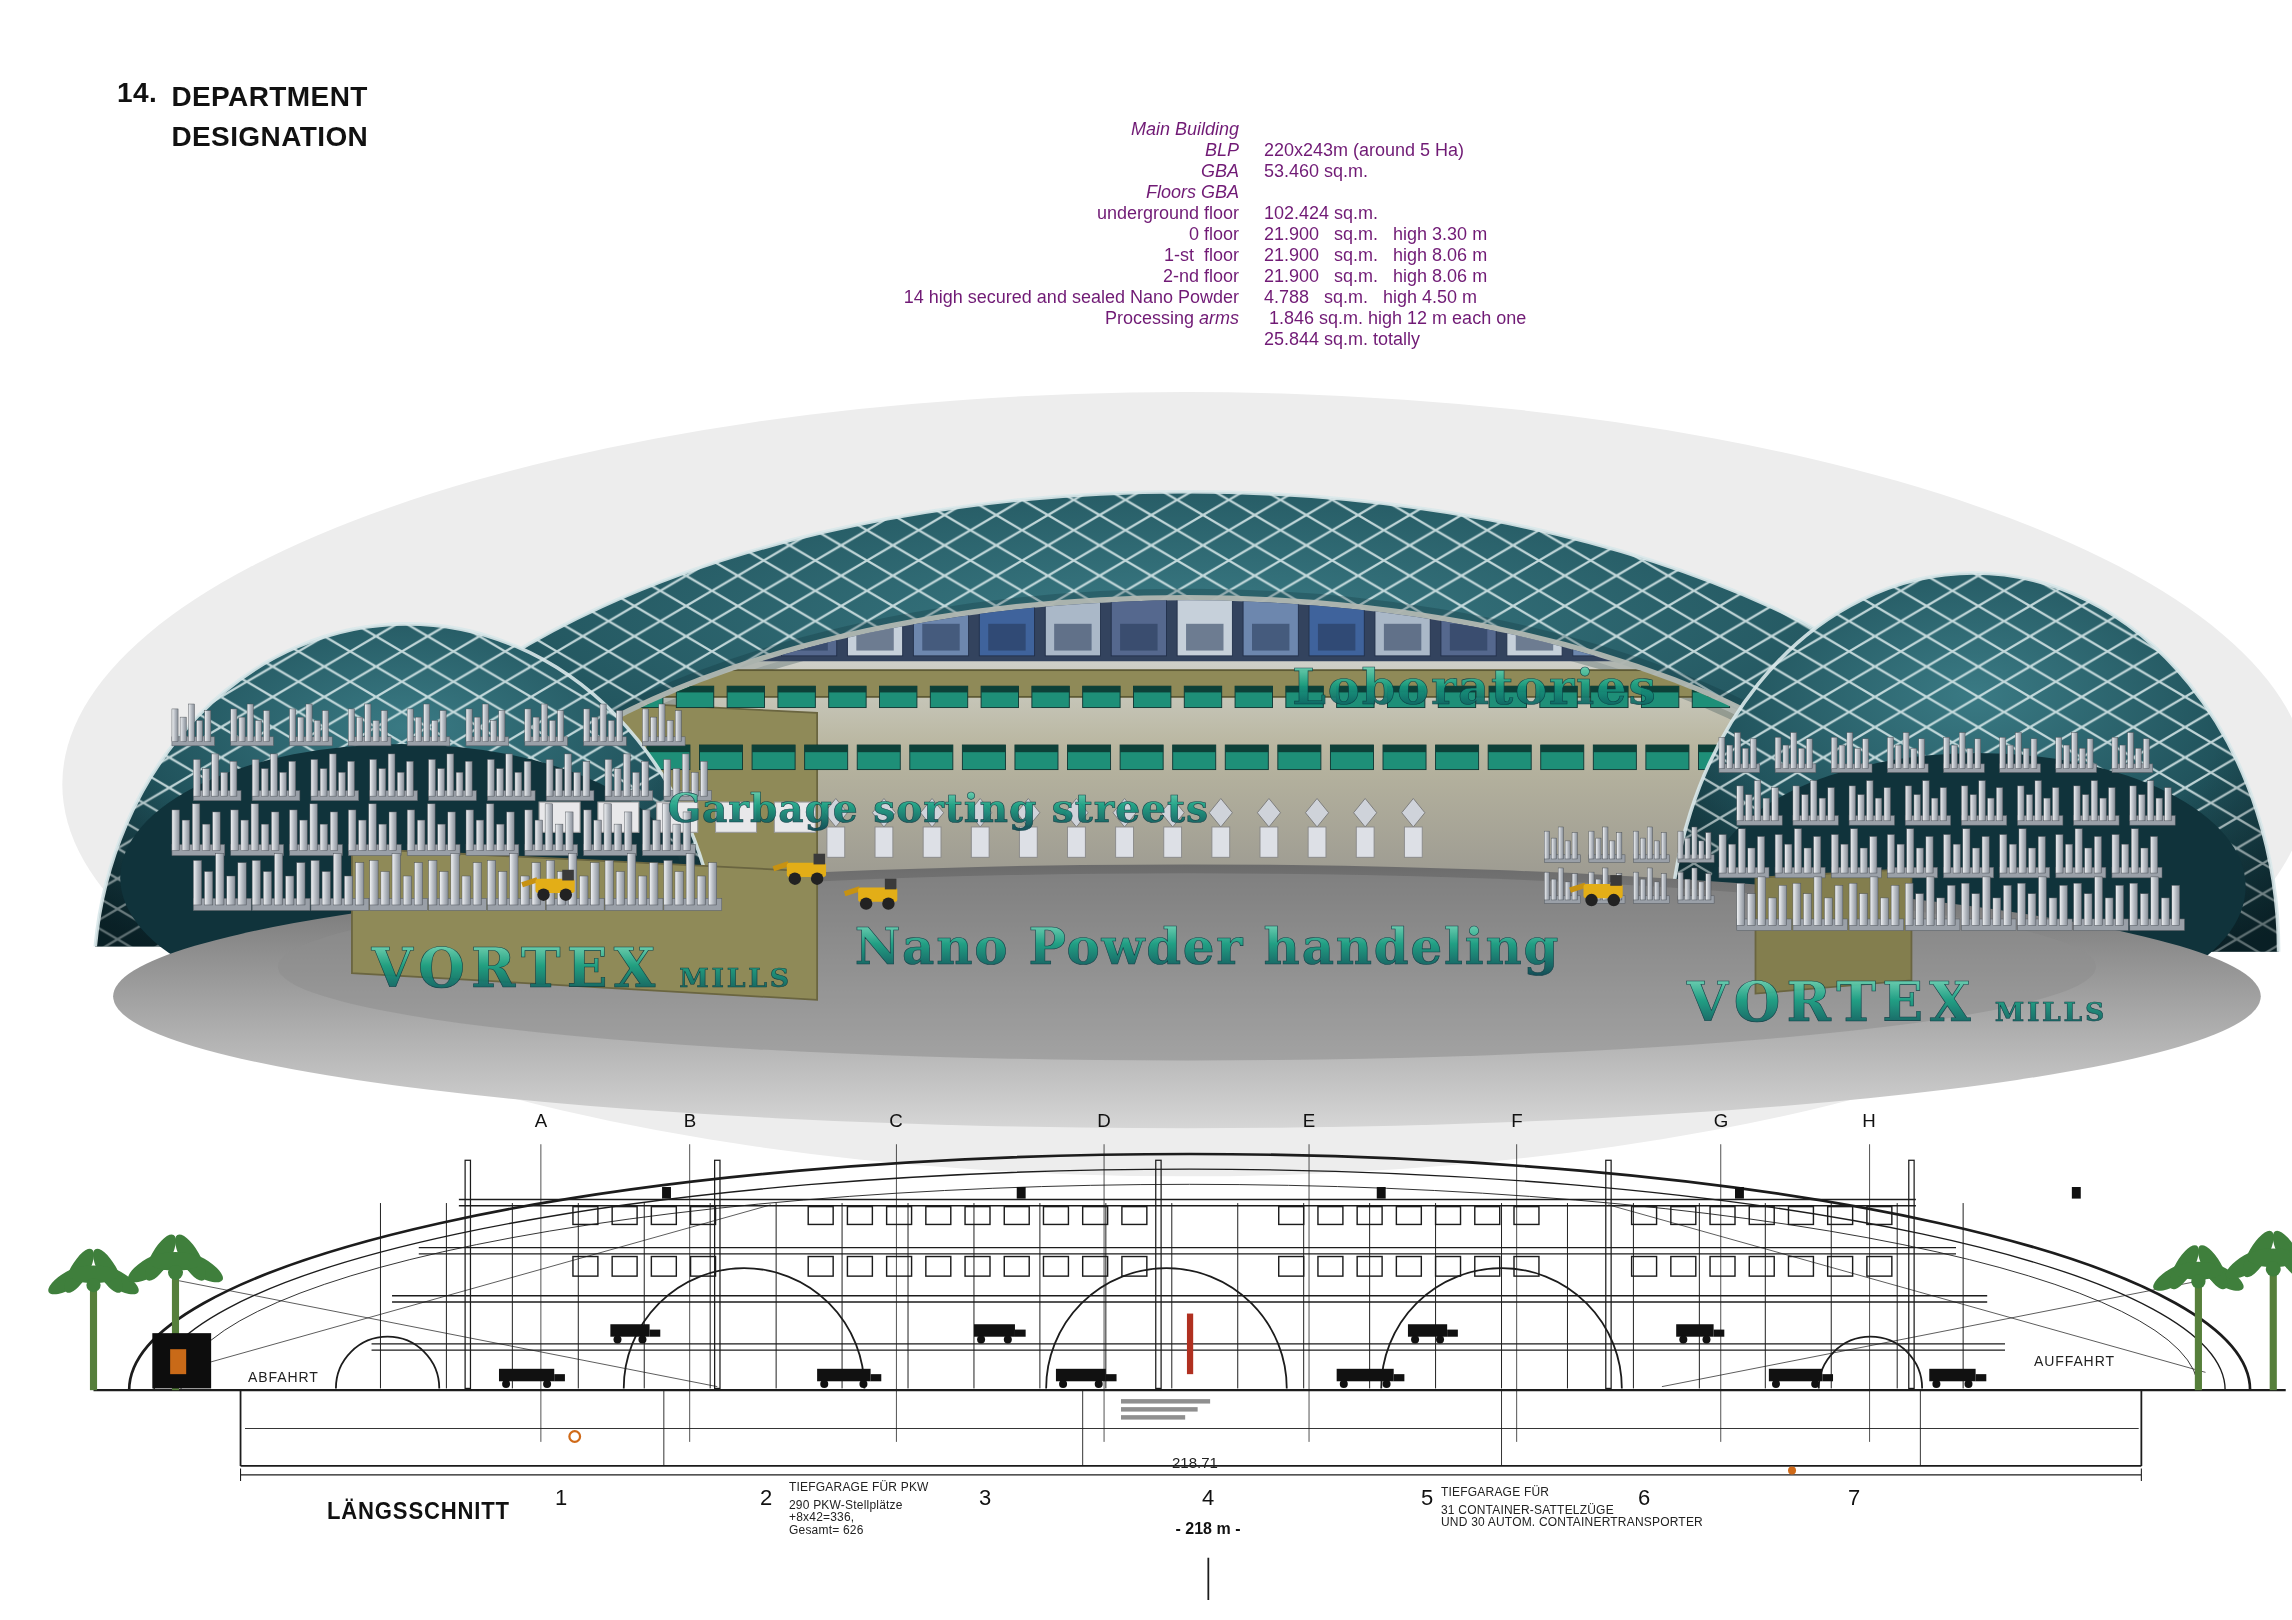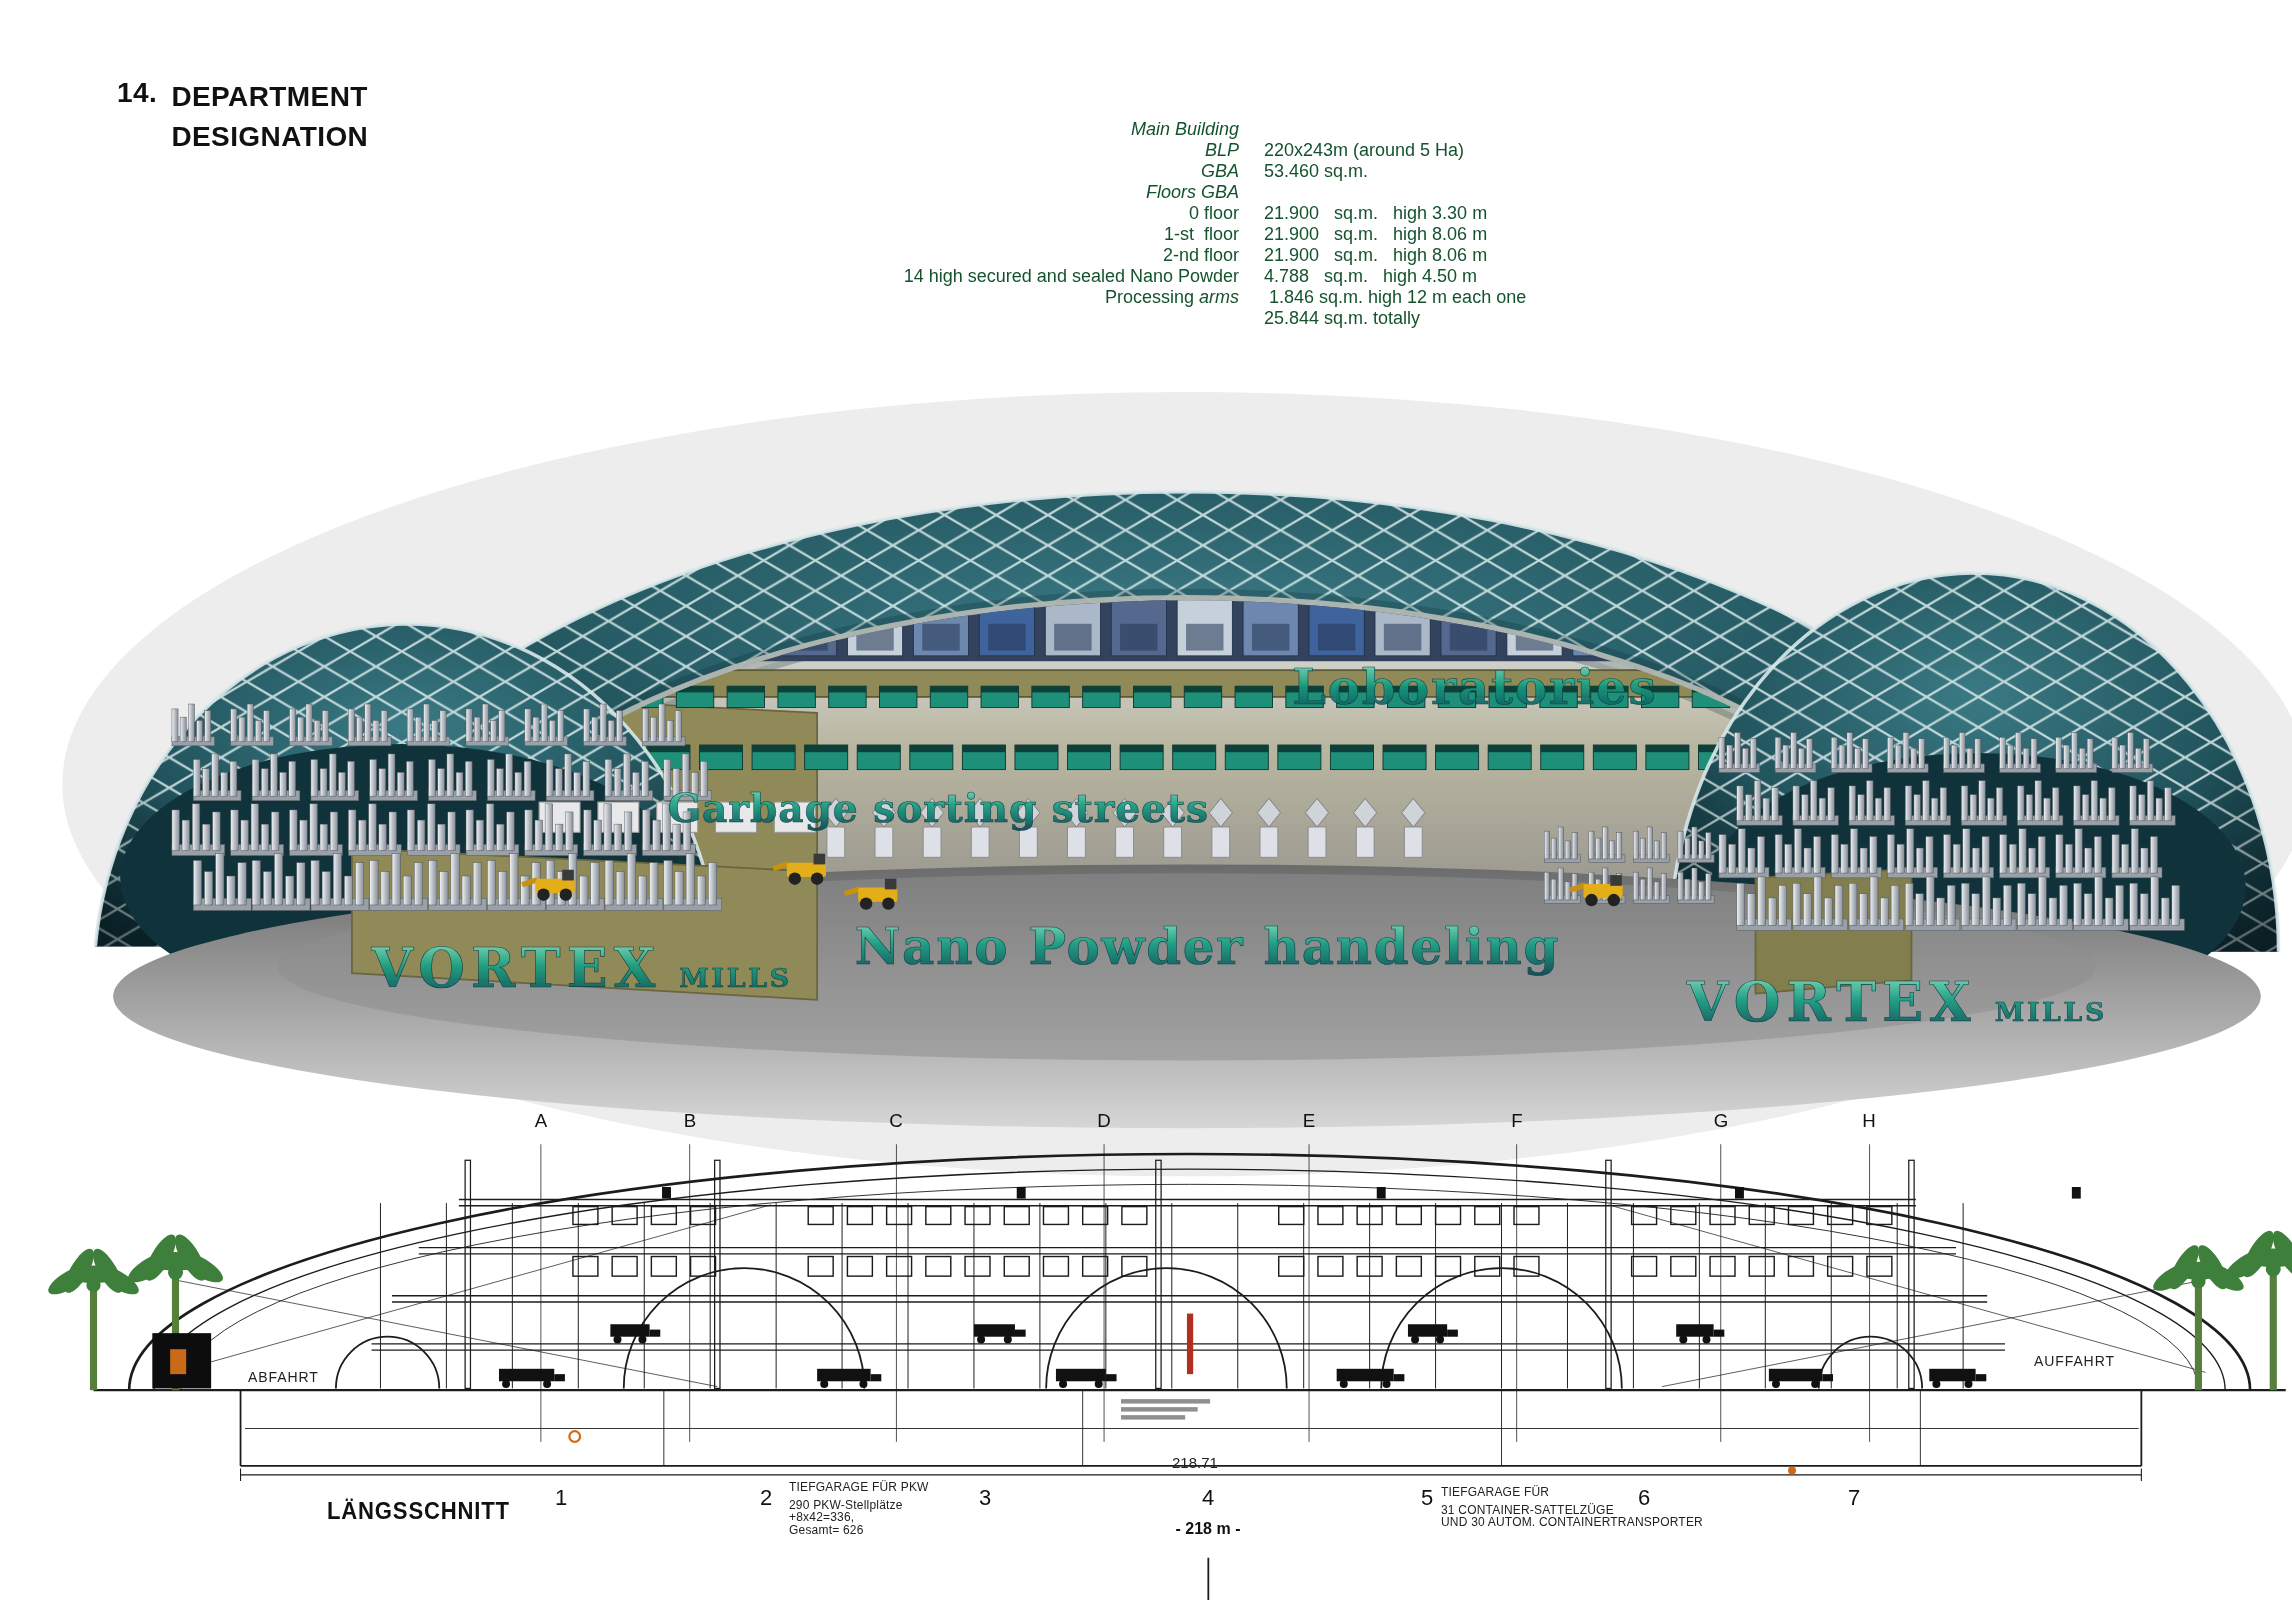--- a/index.html
+++ b/index.html
@@ -3,21 +3,21 @@
 <meta charset="utf-8">
 <style>
   html,body{margin:0;padding:0;background:#ffffff;}
   .page{position:relative;width:2293px;height:1600px;background:#fff;overflow:hidden;
         font-family:"Liberation Sans",sans-serif;color:#1a1a1a;margin-left:40px;}
   
   .title-block{position:absolute;left:77px;top:77px;display:flex;gap:14.3px;
                font-size:28px;font-weight:bold;letter-spacing:0.4px;color:#111;}
   .title-lines div{line-height:40px;}
   
-  .spec-table{position:absolute;left:682px;top:119px;font-size:18px;line-height:21px;color:#14532d;}
+  .spec-table{position:absolute;left:682px;top:119px;font-size:18px;line-height:21px;color:#701a75;}
   .spec-row{display:flex;}
   .spec-label{width:517px;text-align:right;white-space:pre;}
   .spec-label em{font-style:italic;}
   .spec-value{margin-left:25px;white-space:pre;min-height:21px;}
   
   .grid-mark{position:absolute;transform:translateX(-50%);font-size:18.7px;color:#111;}
   .grid-numbers .grid-mark{font-size:22px;}
   .drawing-title{position:absolute;left:287px;top:1497px;font-size:24px;font-weight:bold;
                  letter-spacing:0.9px;color:#111;transform:scaleX(.92);transform-origin:left;}
   .note{position:absolute;font-size:12px;line-height:12.5px;color:#222;letter-spacing:0.2px;}
@@ -50,20 +50,24 @@
         <span class="spec-label"><span></span><em>BLP</em></span>
         <span class="spec-value">220x243m (around 5 Ha)</span>
       </div>
     <div class="spec-row">
         <span class="spec-label"><span></span><em>GBA</em></span>
         <span class="spec-value">53.460 sq.m.</span>
       </div>
     <div class="spec-row">
         <span class="spec-label"><span></span><em>Floors GBA</em></span>
         <span class="spec-value"></span>
+      </div>
+    <div class="spec-row">
+        <span class="spec-label"><span>underground floor</span><em></em></span>
+        <span class="spec-value">102.424 sq.m.</span>
       </div>
     <div class="spec-row">
         <span class="spec-label"><span>0 floor</span><em></em></span>
         <span class="spec-value">21.900   sq.m.   high 3.30 m</span>
       </div>
     <div class="spec-row">
         <span class="spec-label"><span>1-st  floor</span><em></em></span>
         <span class="spec-value">21.900   sq.m.   high 8.06 m</span>
       </div>
     <div class="spec-row">

